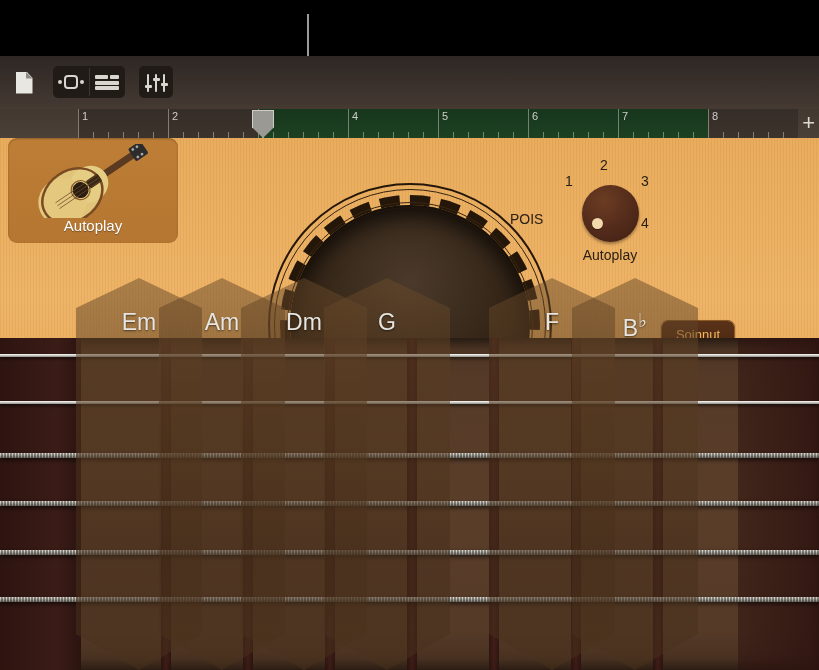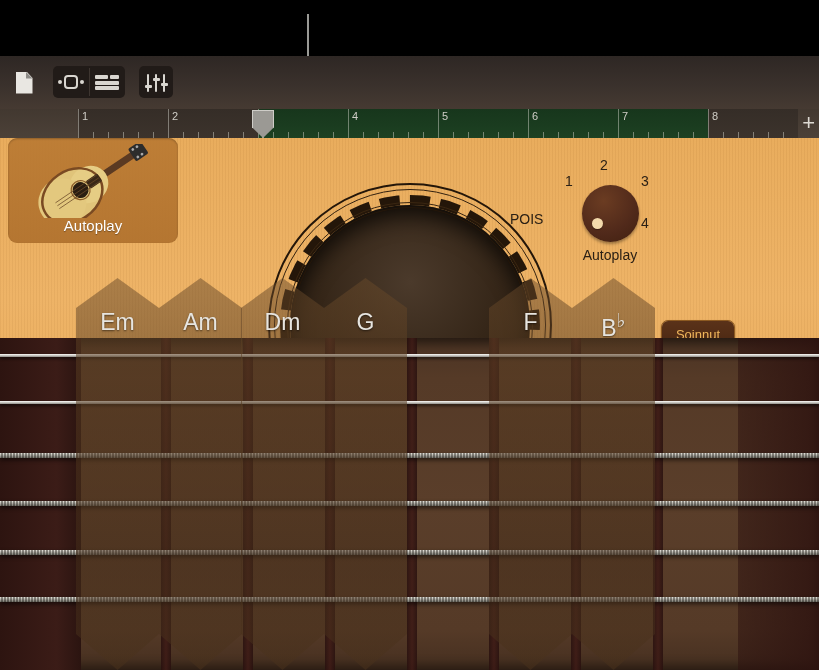--- a/index.html
+++ b/index.html
@@ -149,21 +149,21 @@
   .modebox{position:absolute;left:661px;top:182px;width:72px;height:54px;border-radius:7px;overflow:hidden;
       border:1px solid #8d5a21;box-shadow:0 1px 2px rgba(0,0,0,.28);}
   .mode-btn{height:27px;display:flex;align-items:center;justify-content:center;font-size:13px;}
   .mode-btn.on{background:linear-gradient(180deg,#5a3219,#4a2712);color:#f0b75c;}
   .mode-btn.off{background:linear-gradient(180deg,#edb463,#e5a951);color:#3a2410;}
 
   
   .chords{position:absolute;left:0;top:0;width:819px;height:532px;}
   .chord{position:absolute;top:140px;width:83px;height:392px;
       background:linear-gradient(180deg,rgba(105,74,42,.50) 0%,rgba(86,58,32,.55) 28%,rgba(70,46,26,.52) 70%,rgba(74,50,28,.50) 100%);
-      clip-path:polygon(50% 0,100% 30px,100% calc(100% - 36px),50% 100%,0 calc(100% - 36px),0 30px);}
+      clip-path:polygon(50% 0,100% 30px,100% calc(100% - 36px),50% 100%,0 calc(100% - 36px),0 30px);padding-left:43px;}
   .chord-lbl{position:absolute;top:33px;left:0;width:100%;text-align:center;font-size:23px;color:#e7e5e0;
       text-shadow:0 1px 2px rgba(0,0,0,.55);line-height:1;white-space:nowrap;}
   .chord-lbl sup{font-size:13px;vertical-align:super;}
   .chord-lbl .sl{font-size:23px;}
   .chord-lbl .flat{font-size:19px;vertical-align:super;}
 
   
   .fretboard{position:absolute;left:0;top:200px;width:819px;height:332px;
       background:linear-gradient(180deg,#4a3323 0%,#553a27 12%,#5a3e2a 50%,#553a27 88%,#452f20 100%);
       box-shadow:inset 0 6px 10px rgba(0,0,0,.45),inset 0 -6px 10px rgba(0,0,0,.35);}

